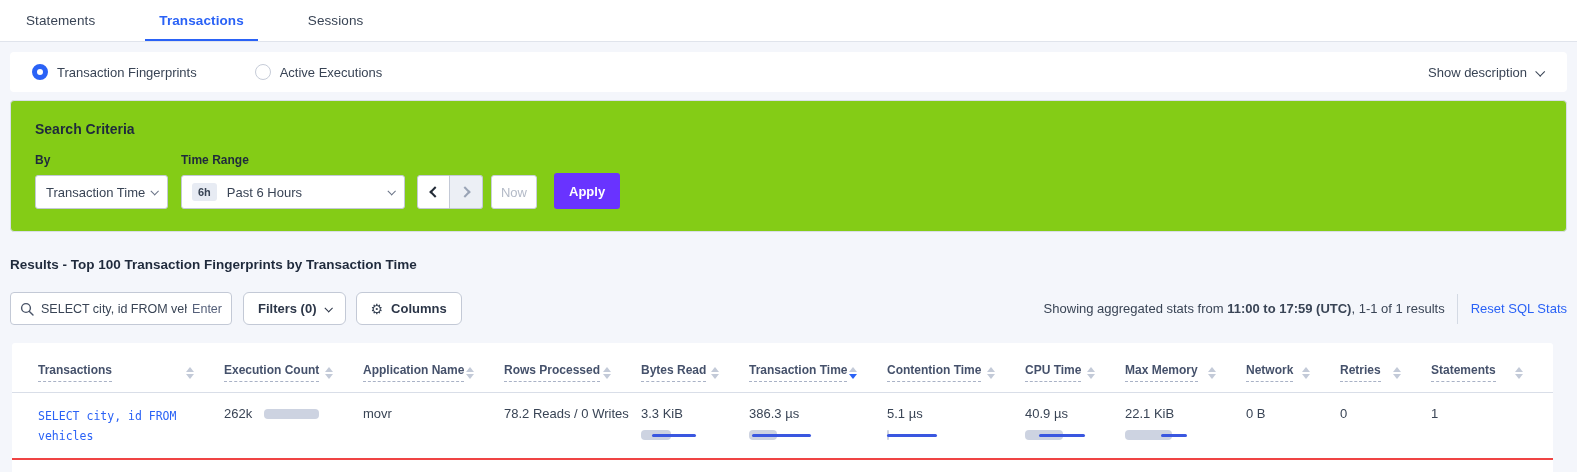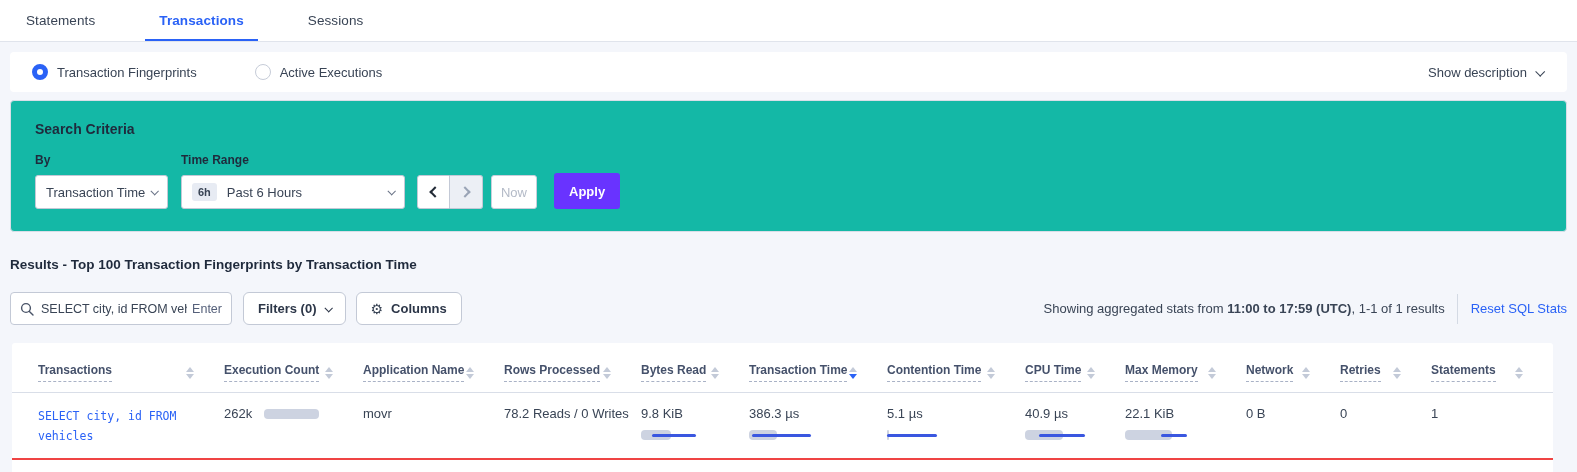--- a/index.html
+++ b/index.html
@@ -58,21 +58,21 @@
     color:#394455; cursor:pointer; font-size:13px;
   }
   .chev {
     display:inline-block; width:7px; height:7px;
     border-right:1.6px solid #394455; border-bottom:1.6px solid #394455;
     transform:rotate(45deg) translateY(-1px);
   }
   .chev.small { width:6px; height:6px; border-color:#6b7588; }
   
   .criteria-card {
-    background:#14b8a6;
+    background:#84cc16;
     border:1px solid #d9dee8;
     border-radius:4px;
     margin:8px 10px 0 10px;
     padding:20px 24px 24px 24px;
     height:132px;
   }
   .criteria-title { font-size:14px; font-weight:700; color:#1f2a3c; }
   .criteria-controls { display:flex; align-items:flex-end; margin-top:16px; }
   .field { display:flex; flex-direction:column; }
   .field-label { font-size:12px; font-weight:700; color:#1f2a3c; margin-bottom:8px; }
@@ -385,21 +385,21 @@
           </td>
         <td>
           <div class="count-cell">
             <span>262k</span>
             <span class="bar-gray inline" style="height: 10px; display: inline-block; width: 55px;"></span>
           </div>
         </td>
         <td><span>movr</span></td>
         <td><span>78.2 Reads / 0 Writes</span></td>
         <td>
-          <span>9.8 KiB</span>
+          <span>3.3 KiB</span>
           <div class="bar-wrap">
               <span class="bar-gray" style="width: 30px;"></span>
               <span class="bar-line" style="left: 11px; width: 44px;"></span>
             </div>
         </td>
         <td>
           <span>386.3 µs</span>
           <div class="bar-wrap">
               <span class="bar-gray" style="width: 28px;"></span>
               <span class="bar-line" style="left: 3px; width: 59px;"></span>

